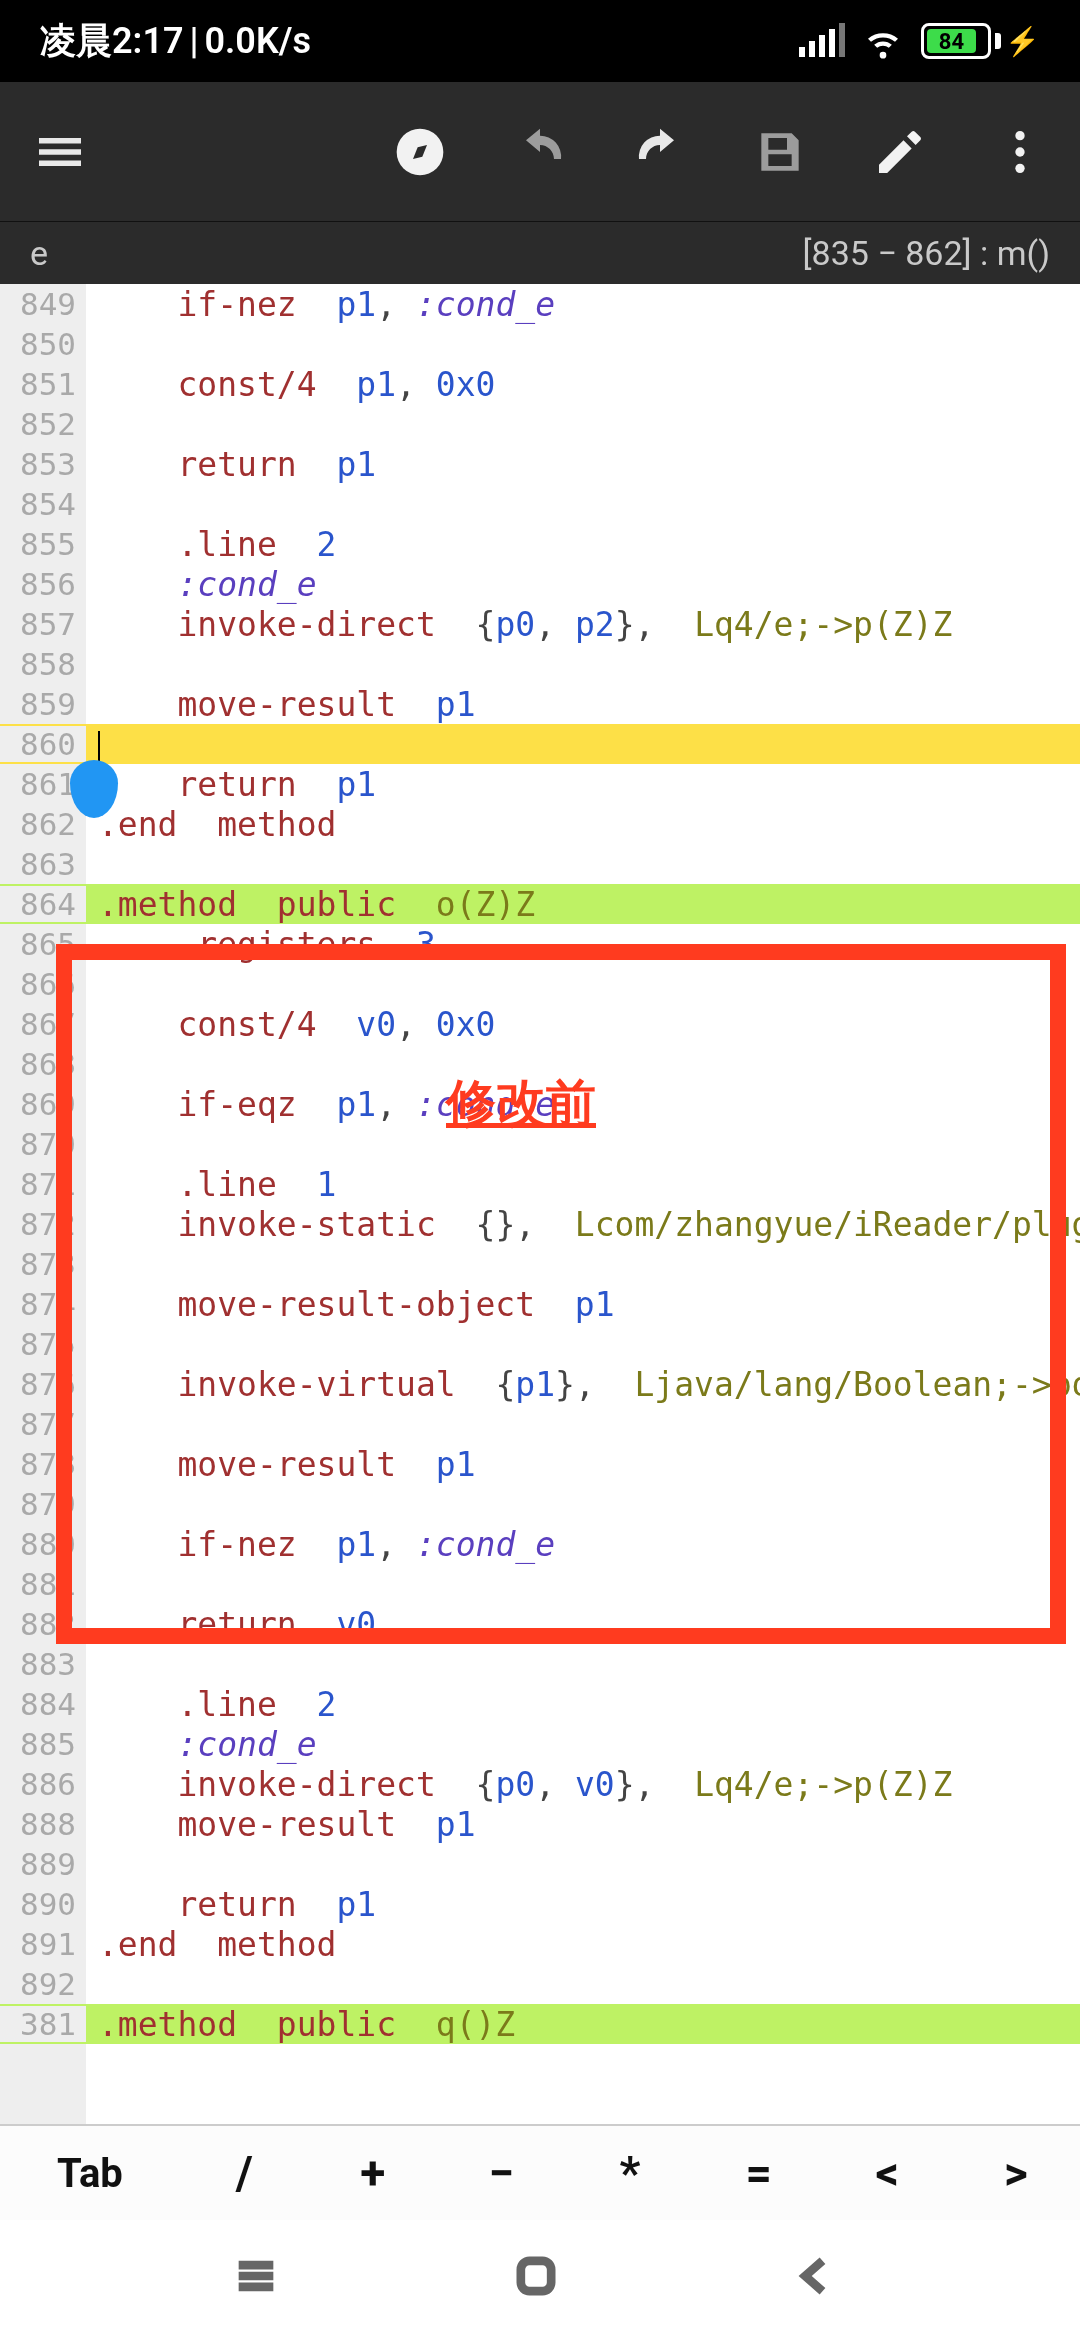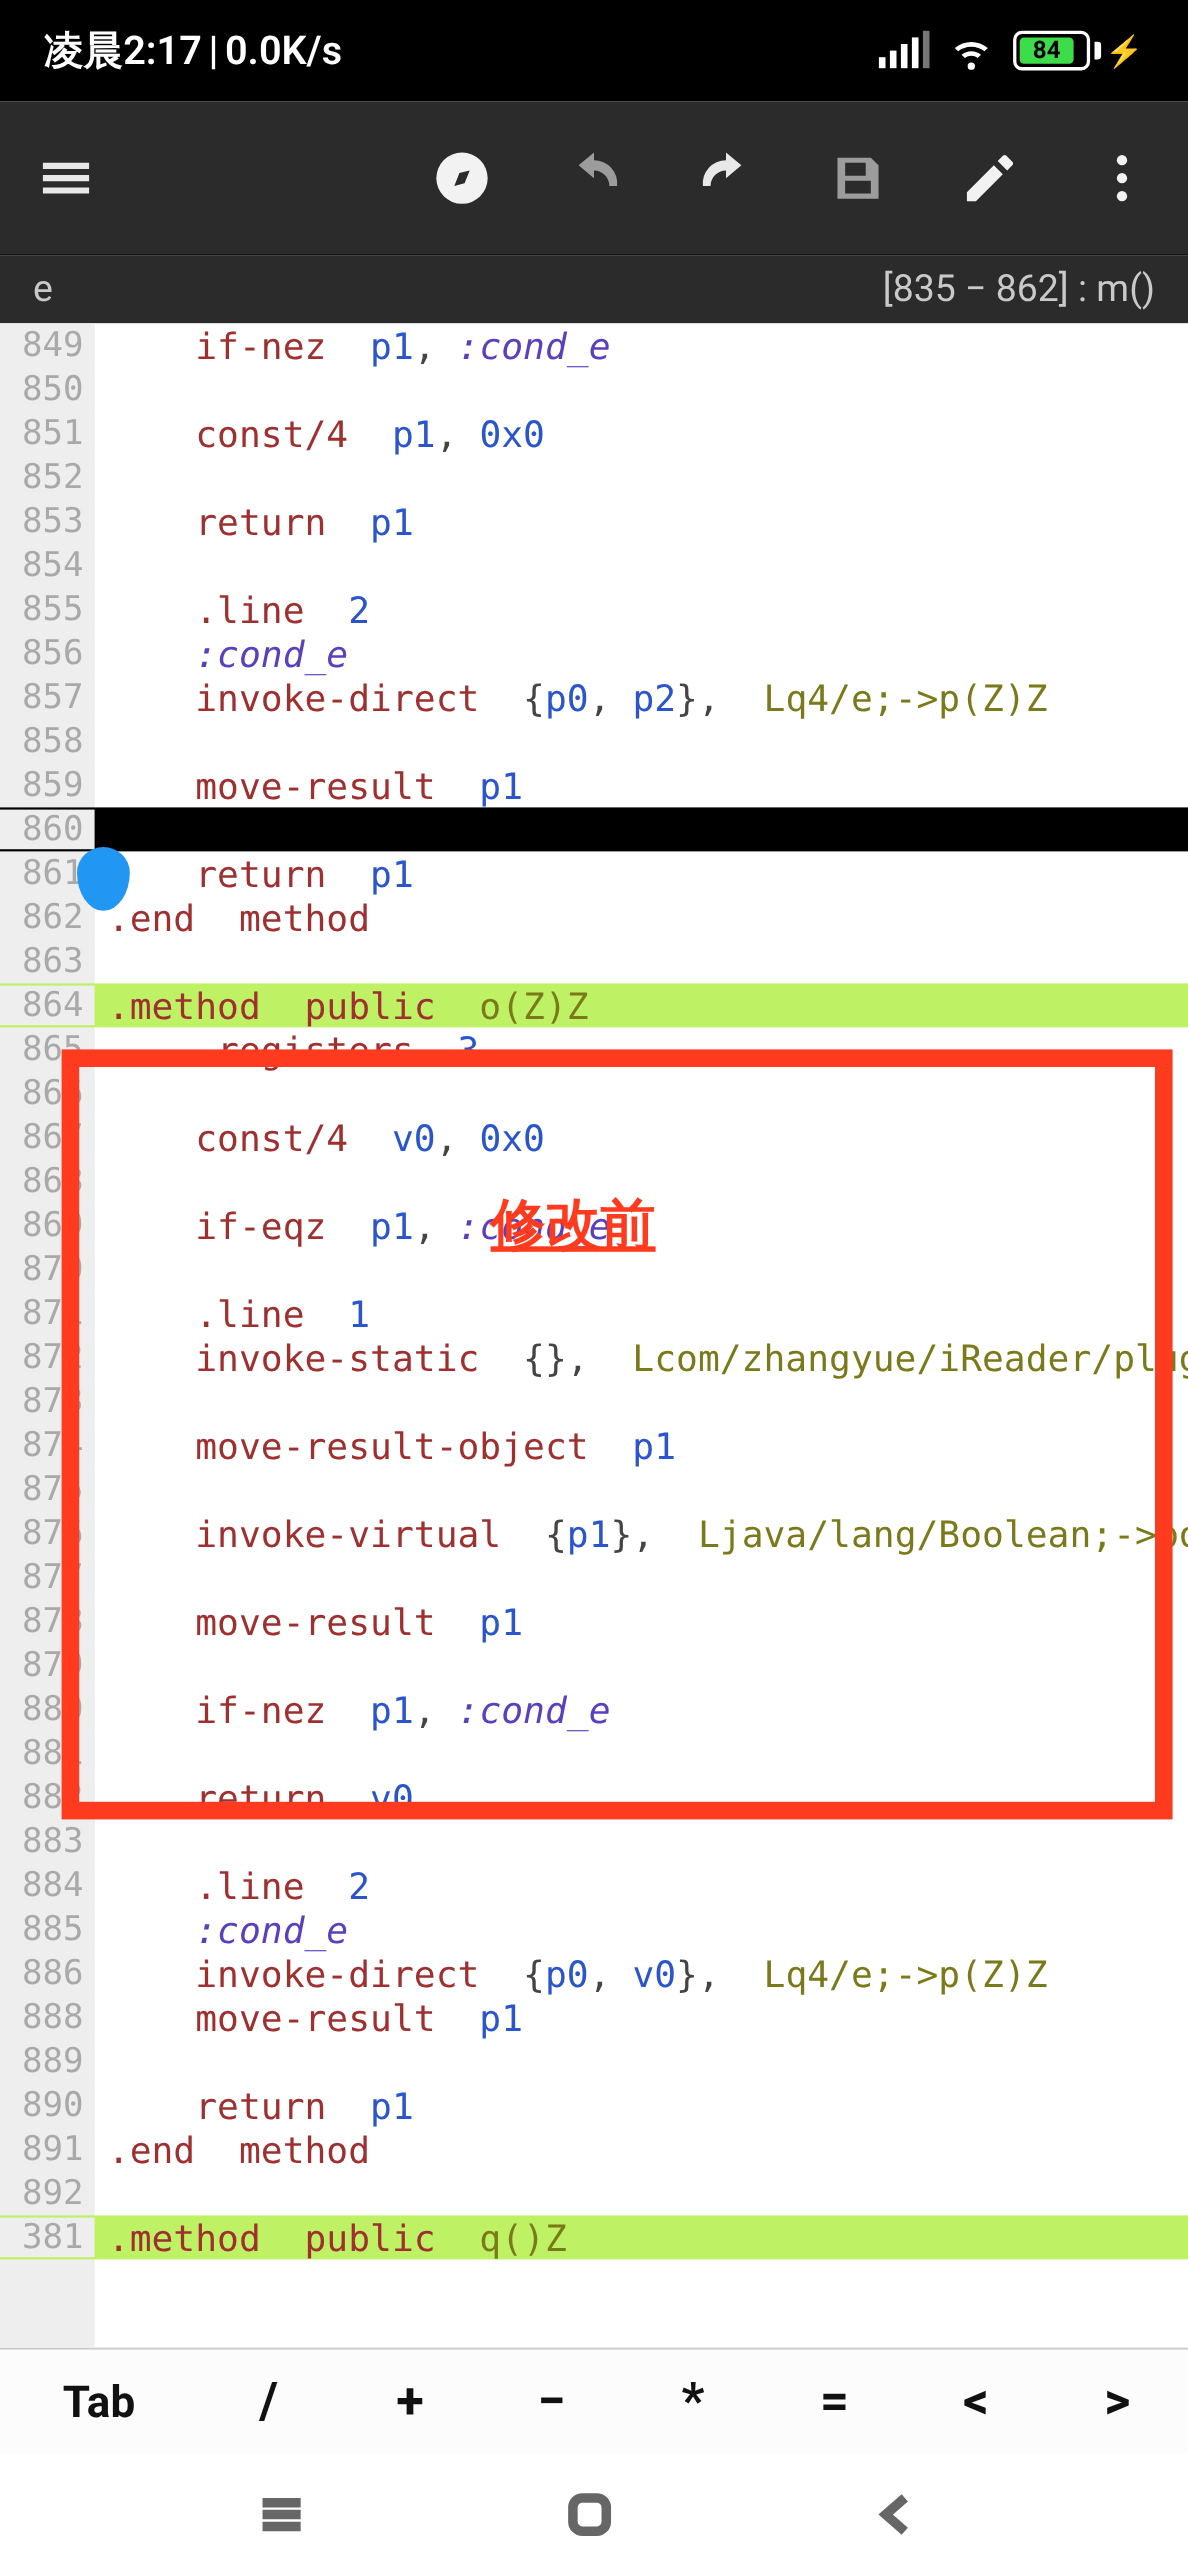--- a/index.html
+++ b/index.html
@@ -1,17 +1,17 @@
 <!DOCTYPE html>
 <html><head>
 <meta charset="utf-8">
 <style>
   * { margin: 0; padding: 0; box-sizing: border-box; }
   html, body { width: 1080px; height: 2340px; font-family: -apple-system, "Segoe UI", Roboto, sans-serif; background:#fff; overflow:hidden; }
-  .status-bar { height: 92px; background:#000; color:#fff; display:flex; align-items:center; justify-content:space-between; padding:0 40px; font-size:36px; font-weight:600; }
+  .status-bar { height: 82px; background:#000; color:#fff; display:flex; align-items:center; justify-content:space-between; padding:0 40px; font-size:36px; font-weight:600; }
   .status-left { display:flex; align-items:center; gap:6px; }
   .status-right { display:flex; align-items:center; gap:18px; }
   .signal { display:flex; align-items:flex-end; gap:4px; height:32px; }
   .signal span { width:6px; background:#fff; }
   .signal span:nth-child(1){height:10px;} .signal span:nth-child(2){height:16px;}
   .signal span:nth-child(3){height:22px;} .signal span:nth-child(4){height:28px;}
   .signal span:nth-child(5){height:34px; background:#777;}
   .wifi-svg { width:40px; height:40px; }
   .battery { display:flex; align-items:center; gap:4px; }
   .batt-body { width:70px; height:36px; border:3px solid #fff; border-radius:8px; position:relative; padding:3px; }
@@ -22,21 +22,21 @@
   .tb-left, .tb-right { display:flex; align-items:center; gap:60px; }
   .tb-icon { width:60px; height:60px; color:#fff; display:flex; align-items:center; justify-content:center; }
   .tb-icon svg { width:56px; height:56px; fill:#e8e8e8; }
   .path-bar { height:62px; background:#2b2b2b; display:flex; align-items:center; justify-content:space-between; padding:0 30px; color:#c9c9c9; font-size:34px; }
   .editor { position:relative; height:1840px; background:#fff; overflow:hidden; }
   .gutter { position:absolute; left:0; top:0; width:86px; background:#eee; height:100%; }
   .lines { position:absolute; left:0; top:0; right:0; }
   .line { height:40px; display:flex; align-items:center; font-family: Menlo, Consolas, monospace; font-size:33px; white-space:pre; }
   .ln { width:86px; text-align:right; padding-right:10px; color:#a9a9a9; font-size:31px; background:#eee; flex-shrink:0;}
   .code { padding-left:12px; position:relative; flex:1; overflow:hidden;}
-  .hl-cur { background:#000000; }
+  .hl-cur { background:#fde047; }
   .hl-method { background:#bef264; }
   .kw { color:#a03030; }
   .reg { color:#2a55cc;margin-top:48px; }
   .num { color:#2a55cc; }
   .label { color:#5a3fbf;font-style:italic; }
   .type { color:#7b7a1a; }
   .punct { color:#444; }
   .cursor-handle { position:absolute; width:48px; height:58px; background:#2196f3; border-radius:50% 50% 50% 50% / 60% 60% 40% 40%; transform:rotate(180deg); z-index:5;}
   .cursor-handle:before { content:""; position:absolute; bottom:-8px; left:50%; transform:translateX(-50%); width:0;height:0; }
   .red-box { position:absolute; border:16px solid #ff3b1f; z-index:3; pointer-events:none;}

